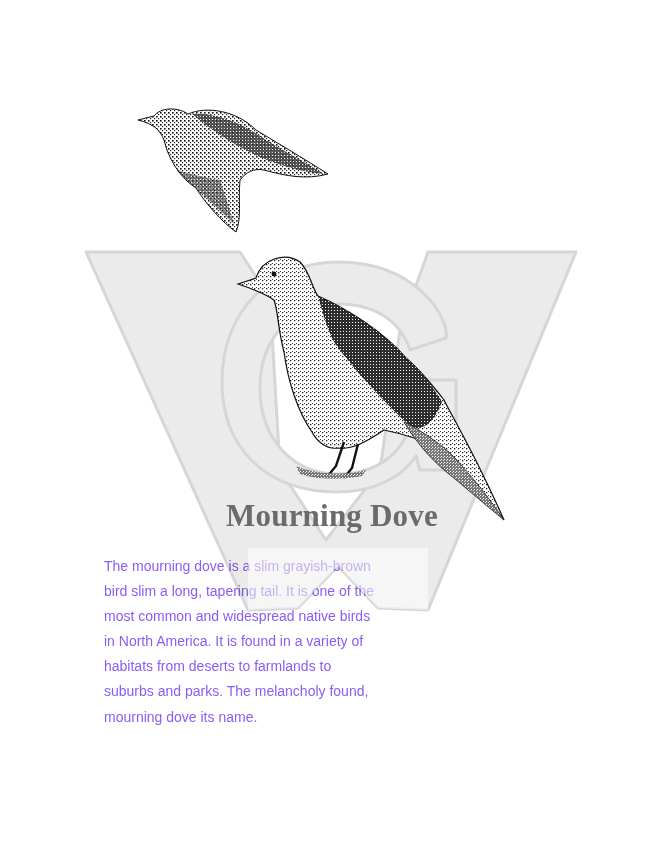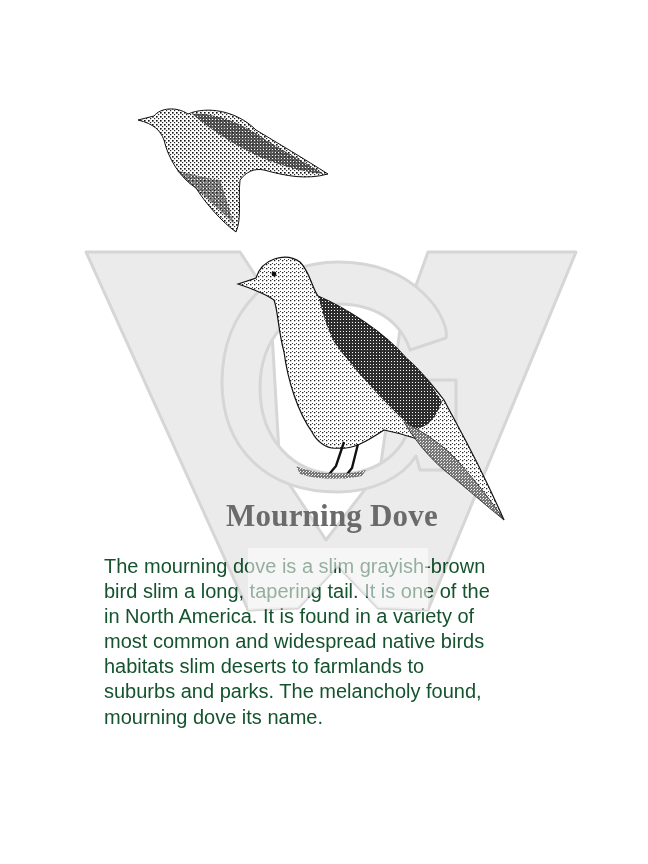--- a/index.html
+++ b/index.html
@@ -9,21 +9,21 @@
   .bird { position: absolute; }
   .bird-flying { left: 128px; top: 100px; width: 196px; height: 136px; }
   .bird-perched { left: 226px; top: 252px; width: 272px; height: 274px; }
   .title {
     position: absolute; left: 0; width: 648px; top: 498px;
     text-align: center; font-family: "Liberation Serif", "DejaVu Serif", serif;
     font-weight: bold; font-size: 31px; color: #6b6b6b; letter-spacing: 0.2px;
   }
   .body-text {
     position: absolute; left: 96px; top: 554px; width: 470px;
-    font-family: "Liberation Sans", sans-serif; font-size: 20px; line-height: 25.1px; color: #14532d;
+    font-family: "Liberation Sans", sans-serif; font-size: 14px; line-height: 25.1px; color: #8b5cf6;
     mix-blend-mode: multiply;
   }
   .body-text .line { display: block; white-space: nowrap; }
   .overlay { position: absolute; left: 0; top: 0; width: 648px; height: 864px; pointer-events: none; }
 </style>
 </head>
 <body>
 
 <div class="page">
 
@@ -89,23 +89,23 @@
     <path d="M110 190 L102 214 L92 226 M124 192 L118 216 L110 226" stroke="#111" stroke-width="2.4" fill="none"></path>
 
     <path d="M62 214 C80 222 110 224 132 218 L128 224 C108 228 84 228 66 222 Z" fill="url(#stipple5)"></path>
   </svg>
 
   <div class="title">Mourning Dove</div>
 
   <div class="body-text">
     <span class="line">The mourning dove is a slim grayish-brown</span>
     <span class="line">bird slim a long, tapering tail. It is one of the</span>
+    <span class="line">most common and widespread native birds</span>
     <span class="line">in North America. It is found in a variety of</span>
-    <span class="line">most common and widespread native birds</span>
-    <span class="line">habitats slim deserts to farmlands to</span>
+    <span class="line">habitats from deserts to farmlands to</span>
     <span class="line">suburbs and parks. The melancholy found,</span>
     <span class="line">mourning dove its name.</span>
   </div>
 
   <svg class="overlay" viewBox="0 0 648 864" xmlns="http://www.w3.org/2000/svg">
     <path d="M78 252 L232 252 L262 298 L272 470 L318 540 L372 470 L392 330 L420 252 L568 252 L420 610 L370 608 L330 566 L290 608 L240 610 Z" fill="#ffffff" opacity="0.0"></path>
     <clipPath id="wclip">
       <path d="M240 540 L330 520 L420 540 L420 610 L370 608 L330 566 L290 608 L240 610 Z"></path>
     </clipPath>
     <rect x="240" y="548" width="200" height="62" fill="#ffffff" opacity="0.55" clip-path="url(#wclip)"></rect>

